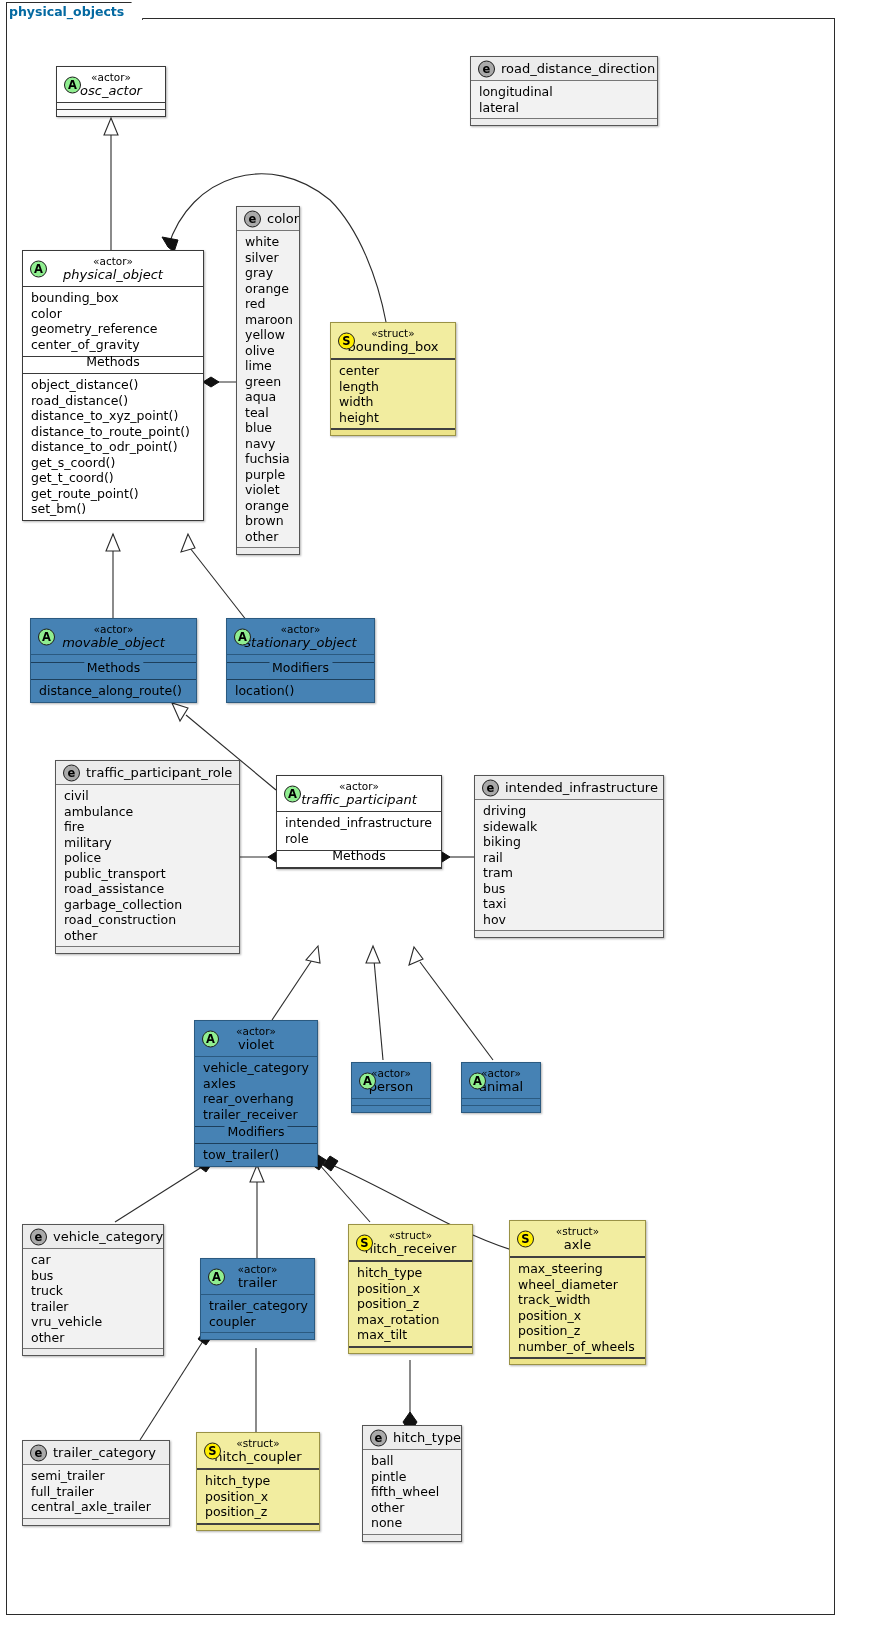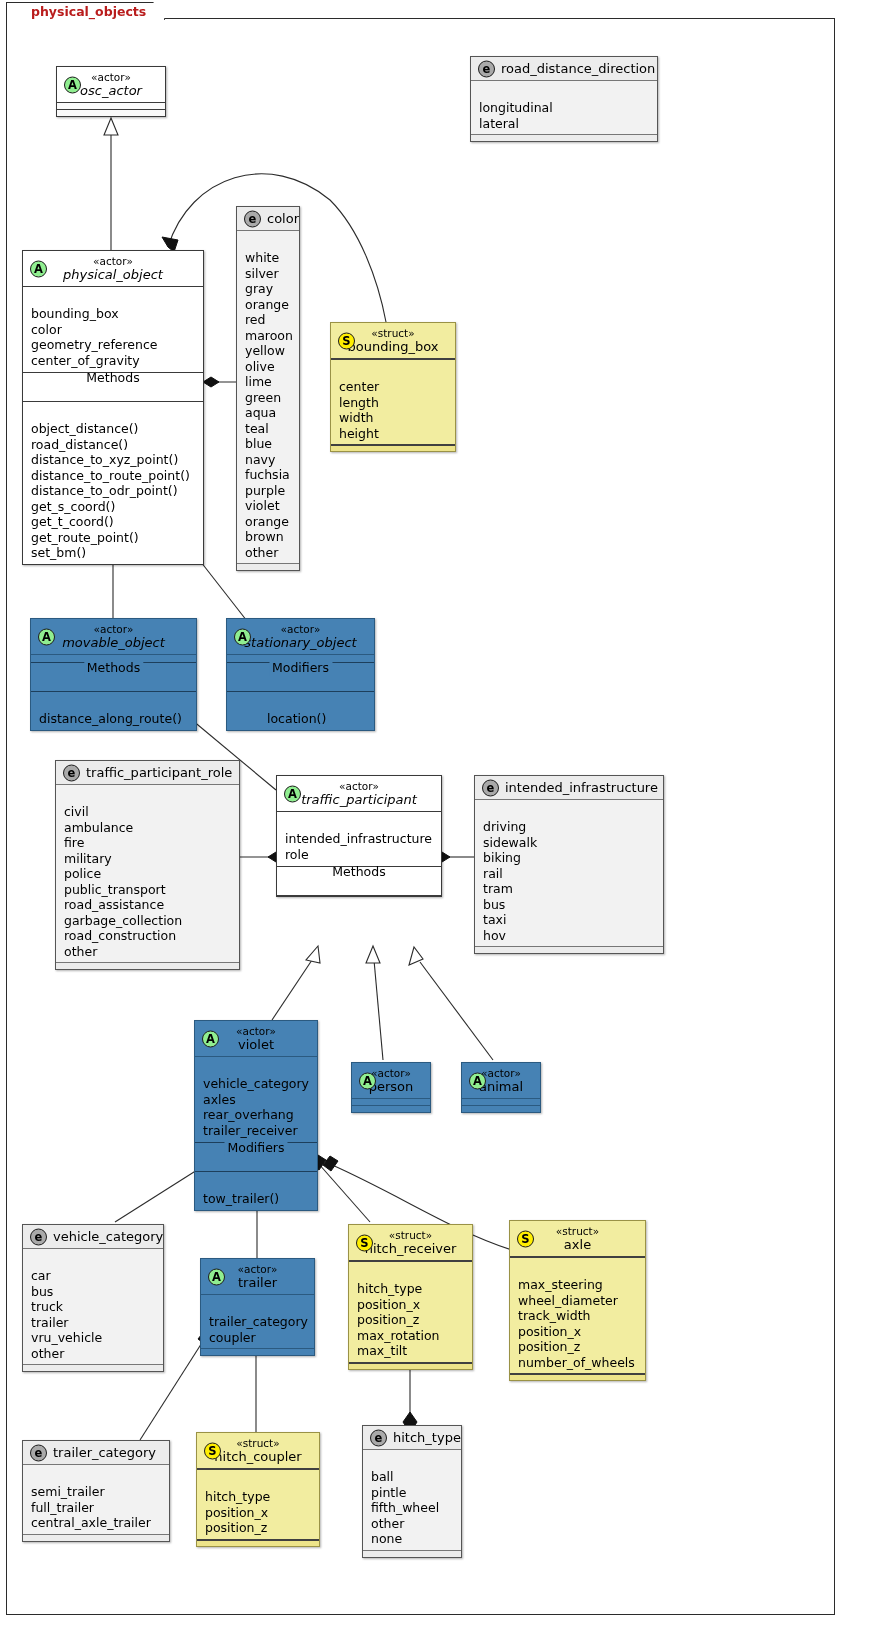--- a/index.html
+++ b/index.html
@@ -12,25 +12,25 @@
   }
 
   
   #package-frame {
     position:absolute; left:6px; top:18px;
     width:829px; height:1597px;
     border:1.2px solid #2b2b2b; background:transparent;
   }
   #package-tab {
     position:absolute; left:6px; top:2px;
-    height:18px; padding:0 18px 0 24px;
+    height:18px; padding:0 18px 0 2px;
     border:1.2px solid #2b2b2b; border-bottom:none;
     background:#ffffff;
     font-weight:bold; font-size:12.5px; line-height:17px;
-    color:#b91c1c;
+    color:#0369a1;
     clip-path: polygon(0 0, calc(100% - 12px) 0, 100% 100%, 0 100%);
   }
 
   
   .node {
     position:absolute;
     border:1px solid #3a3a3a;
     background:#ffffff;
     box-shadow:1px 1px 2px rgba(0,0,0,0.30);
   }
@@ -50,30 +50,30 @@
   .badge.actor { background:#90EE90; }
   .badge.enum  { background:#A9A9A9; }
   .badge.struct{ background:#FFEE00; }
 
   .stereo { display:block; font-size:10.5px; line-height:12px; }
   .cname  { display:block; font-size:13px; line-height:15px; white-space:nowrap; }
   .cname.abstract { font-style:italic; }
 
   .sect {
     border-top:1px solid #3a3a3a;
-    padding:19px 7px 3px 8px;
+    padding:3px 7px 3px 8px;
     line-height:15.5px;
     text-align:left;
   }
   .sect .row { white-space:nowrap; }
   .sect.empty { height:7px; padding:0; }
 
   
   .seprow {
-    position:relative; height:30px; margin:1px 0 0 0;
+    position:relative; height:18px; margin:1px 0 0 0;
     border-top:1px solid #3a3a3a; border-bottom:1px solid #3a3a3a;
     background:transparent;
   }
   .seprow span {
     position:absolute; left:50%; top:-3px; transform:translateX(-50%);
     padding:0 3px; font-size:12.5px; line-height:16px;
     background:inherit; white-space:nowrap;
   }
 
   
@@ -281,21 +281,21 @@
 <div class="node theme-blue" style="left:226px; top:618px; width:149px;">
   <div class="hdr">
     <span class="badge actor">A</span>
     <span class="stereo">«actor»</span>
     <span class="cname abstract">stationary_object</span>
   </div>
   <div class="sect empty"></div>
   <div class="seprow">
     <span>Modifiers</span>
   </div>
-  <div class="sect" style="border-top:none;margin-left:32px;">
+  <div class="sect" style="border-top:none;">
     <div class="row">location()</div>
   </div>
 </div>
 
 <div class="node theme-enum" style="left:55px; top:760px; width:185px;">
   <div class="hdr">
     <span class="badge enum">e</span>
     <span class="cname">traffic_participant_role</span>
   </div>
   <div class="sect">

